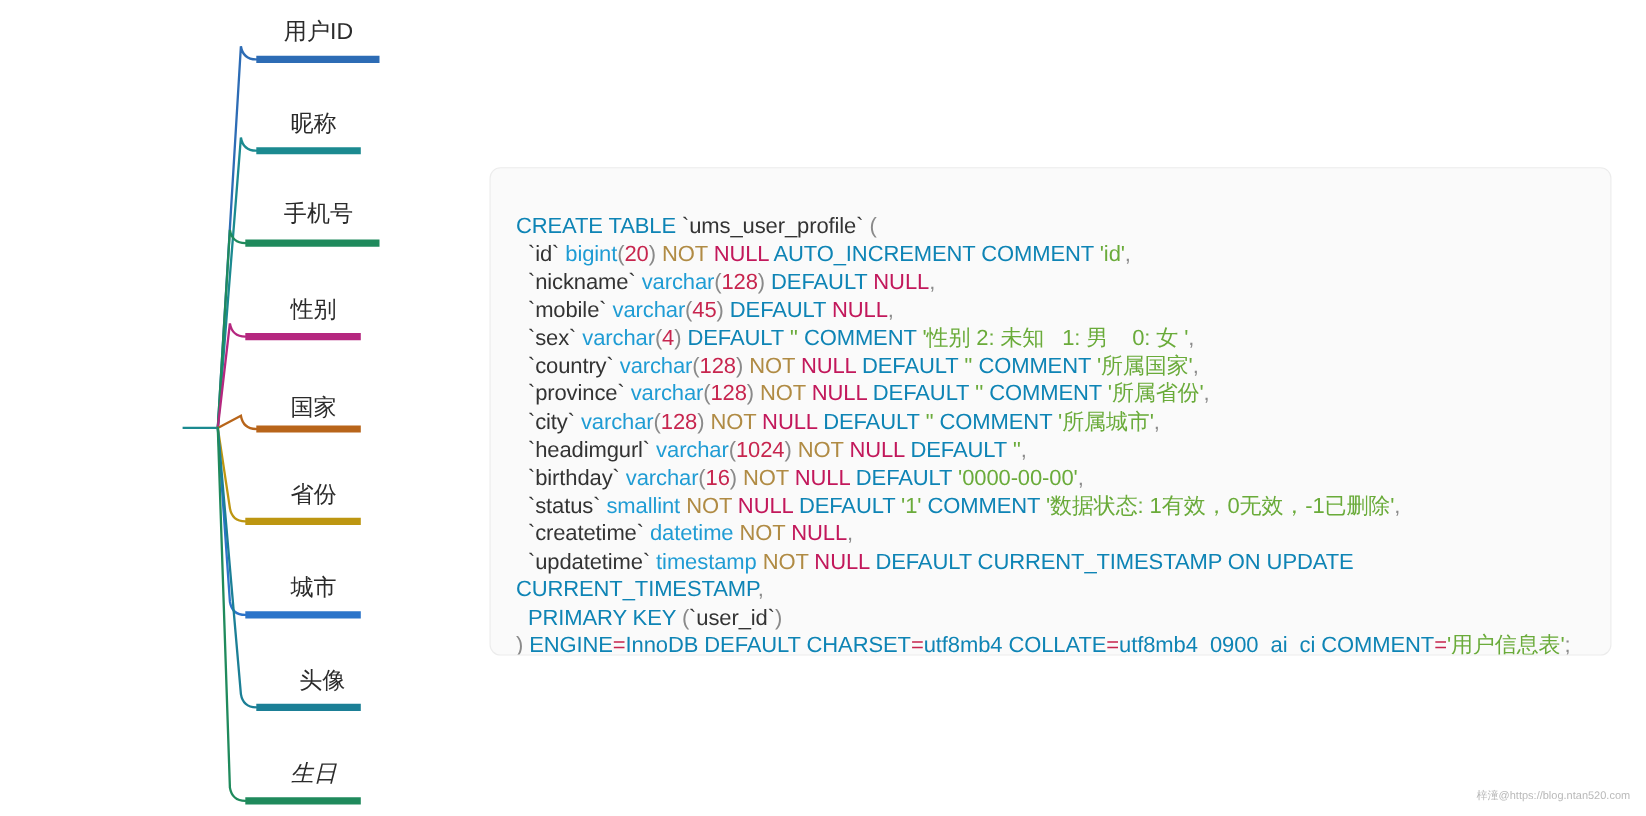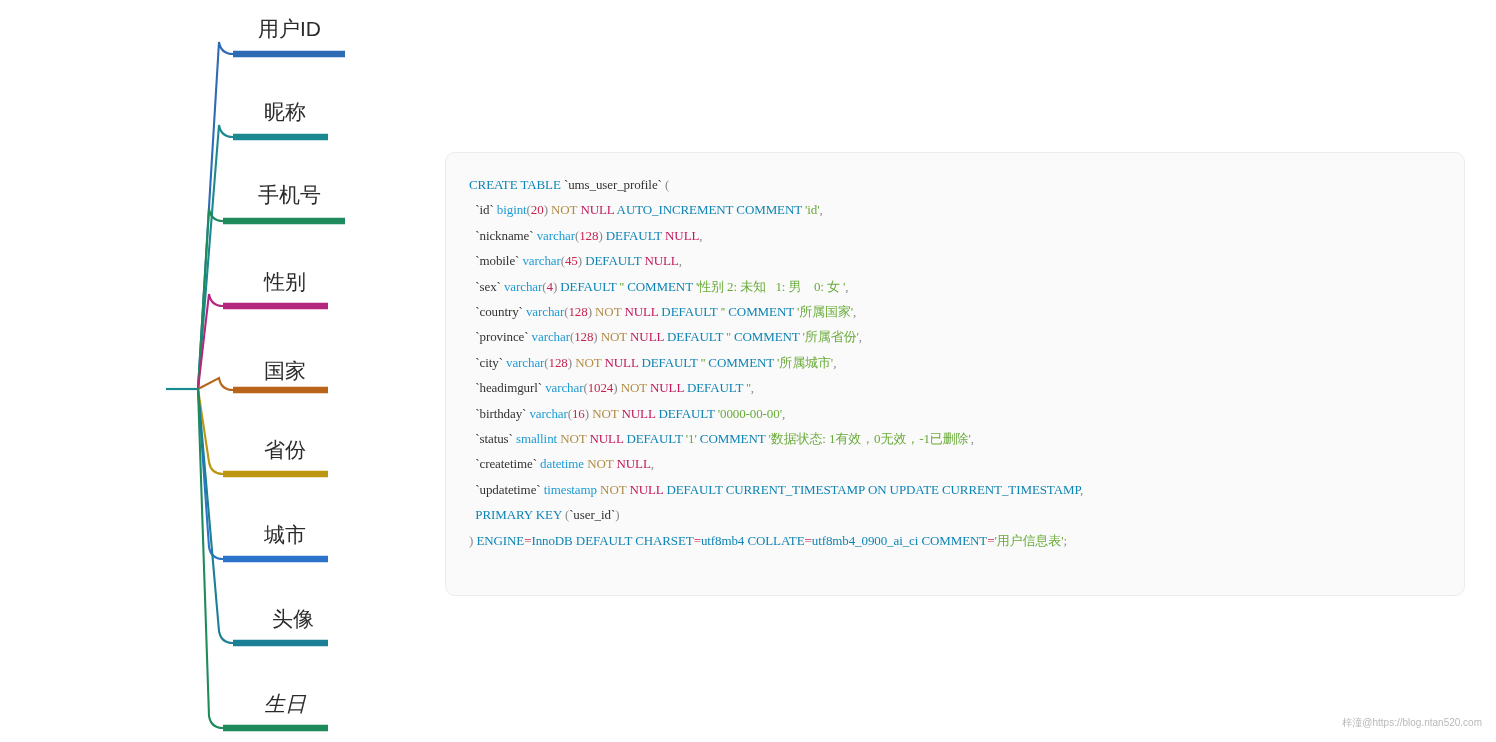--- a/index.html
+++ b/index.html
@@ -65,24 +65,24 @@
     height: 444px;
     background: #fafafa;
     border: 1px solid #ececec;
     border-radius: 10px;
     box-sizing: border-box;
     overflow: hidden;
   }
   #code-block {
     position: absolute;
     left: 23px;
-    top: 6px;
+    top: 21px;
     width: 985px;
-    font-family: Liberation Serif, serif;
-    font-size: 13px;
+    font-family: Liberation Sans, sans-serif;
+    font-size: 20px;
     line-height: 25.4px;
     white-space: pre-wrap;
     word-break: break-word;
     color: #333333;
     letter-spacing: -0.1px;
   }
   
   .t-kw   { color: #0e84b5; }            
   .t-ident{ color: #333333; }            
   .t-type { color: #1f9cd4; }            
@@ -122,21 +122,21 @@
       <line x1="223" y1="474" x2="328" y2="474" stroke="#bd9611" stroke-width="6.5" stroke-linecap="butt"></line>
       <path d="M 198 389 L 209 547 Q 211 559 223 559" stroke="#2b74c9" stroke-width="2.1" fill="none" stroke-linecap="round"></path>
       <line x1="223" y1="559" x2="328" y2="559" stroke="#2b74c9" stroke-width="6.5" stroke-linecap="butt"></line>
       <path d="M 198 389 L 219 631 Q 221 643 233 643" stroke="#1b7f96" stroke-width="2.1" fill="none" stroke-linecap="round"></path>
       <line x1="233" y1="643" x2="328" y2="643" stroke="#1b7f96" stroke-width="6.5" stroke-linecap="butt"></line>
       <path d="M 198 389 L 209 716 Q 211 728 223 728" stroke="#1f8a5c" stroke-width="2.1" fill="none" stroke-linecap="round"></path>
       <line x1="223" y1="728" x2="328" y2="728" stroke="#1f8a5c" stroke-width="6.5" stroke-linecap="butt"></line>
     </svg>
 
 <div class="branch-label" style="left: 258px; top: 18px;">用户ID</div>
-    <div class="branch-label" style="left: 264px; top: 102px; font-family: Liberation Serif, serif;">昵称</div>
+    <div class="branch-label" style="left: 264px; top: 102px;">昵称</div>
     <div class="branch-label" style="left: 258px; top: 186px; font-family: Liberation Mono, monospace;">手机号</div>
     <div class="branch-label" style="left: 264px; top: 271px;">性别</div>
     <div class="branch-label" style="left: 264px; top: 360px;">国家</div>
     <div class="branch-label" style="left: 264px; top: 439px;">省份</div>
     <div class="branch-label" style="left: 264px; top: 524px;">城市</div>
     <div class="branch-label" style="left: 272px; top: 608px;">头像</div>
     <div class="branch-label" style="left: 264px; top: 693px; font-style: italic;">生日</div>
   </div>
 
 <div id="code-card">

